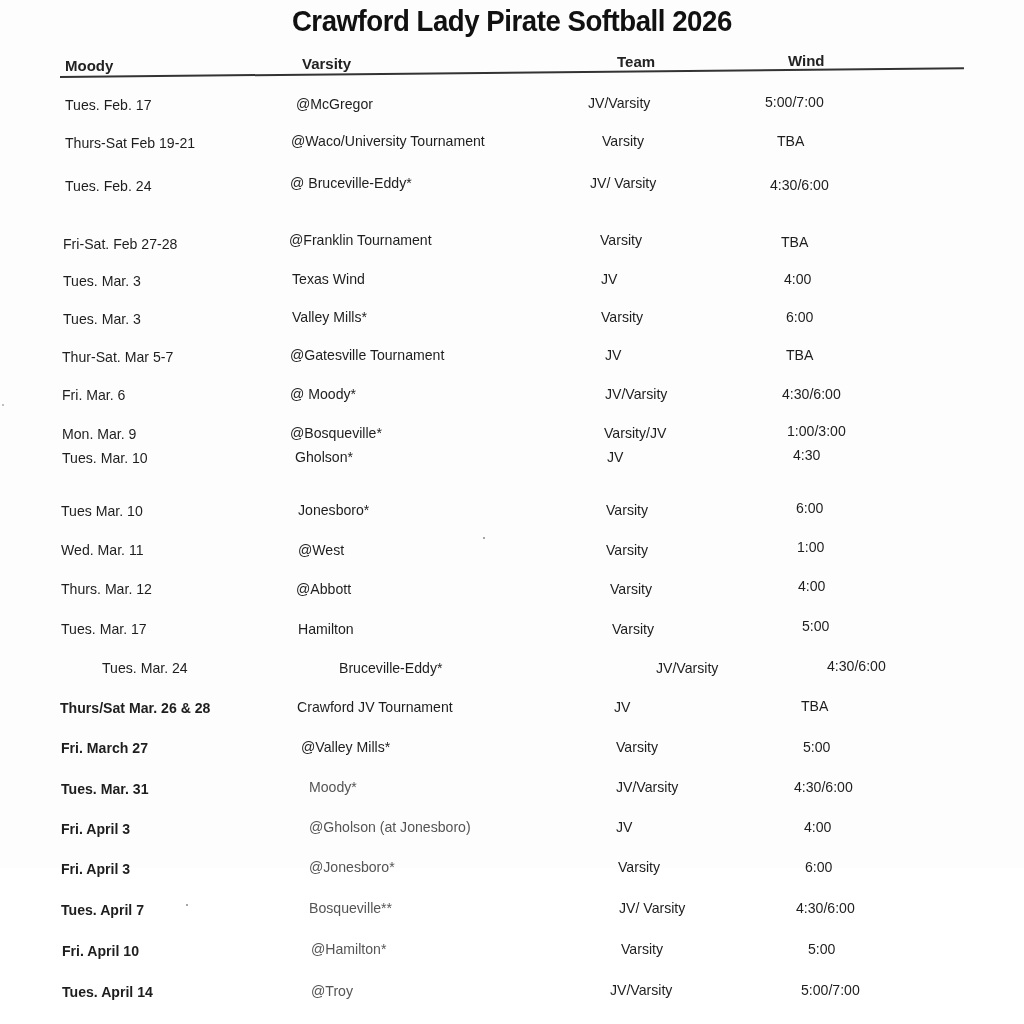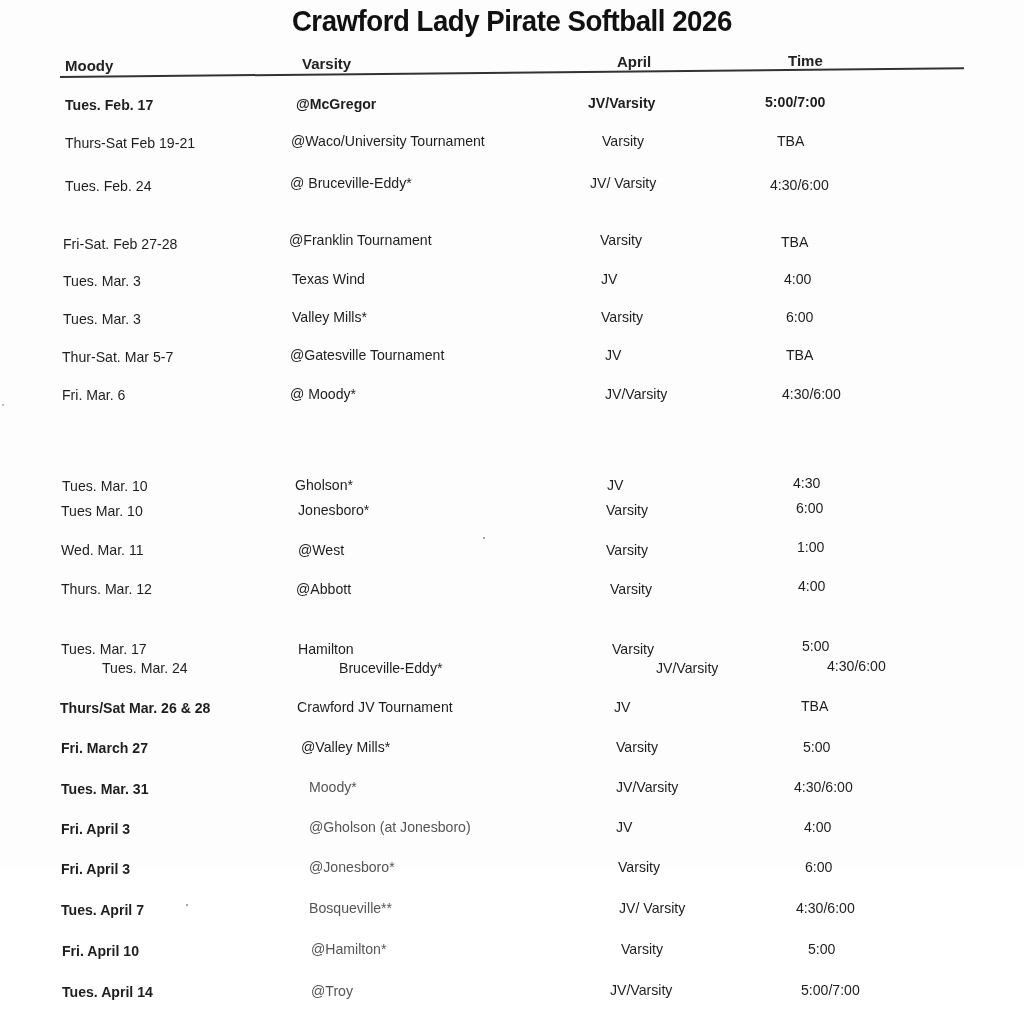--- a/index.html
+++ b/index.html
@@ -76,26 +76,26 @@
   </style>
 </head>
 <body>
 
 <div class="page">
 
   <div class="title">Crawford Lady Pirate Softball 2026</div>
 
   <div class="hdr" style="left:65px; top:57px;">Moody</div>
   <div class="hdr" style="left:302px; top:55px;">Varsity</div>
-  <div class="hdr" style="left:617px; top:53px;">April</div>
-  <div class="hdr" style="left:788px; top:52px;">Time</div>
+  <div class="hdr" style="left:617px; top:53px;">Team</div>
+  <div class="hdr" style="left:788px; top:52px;">Wind</div>
 
   <div class="rule"></div>
 
-  <div class="row" style="top:95px;font-weight:bold;">
+  <div class="row" style="top:95px;">
     <span class="cell c-date" style="left:65px; top:1px;">Tues. Feb. 17</span>
     <span class="cell c-opp" style="left:296px;">@McGregor</span>
     <span class="cell c-team" style="left:588px; top:-1px;">JV/Varsity</span>
     <span class="cell c-time" style="left:765px; top:-2px;">5:00/7:00</span>
   </div>
 
   <div class="row" style="top:132px;">
     <span class="cell c-date" style="left:65px; top:2px;">Thurs-Sat Feb 19-21</span>
     <span class="cell c-opp" style="left:291px;">@Waco/University Tournament</span>
     <span class="cell c-team" style="left:602px;">Varsity</span>
@@ -137,22 +137,28 @@
     <span class="cell c-time" style="left:786px;">TBA</span>
   </div>
 
   <div class="row" style="top:385px;">
     <span class="cell c-date" style="left:62px; top:1px;">Fri. Mar. 6</span>
     <span class="cell c-opp" style="left:290px;">@ Moody*</span>
     <span class="cell c-team" style="left:605px;">JV/Varsity</span>
     <span class="cell c-time" style="left:782px;">4:30/6:00</span>
   </div>
 
-
-  <div class="row" style="top:476px;">
+  <div class="row" style="top:424px;">
+    <span class="cell c-date" style="left:62px; top:1px;">Mon. Mar. 9</span>
+    <span class="cell c-opp" style="left:290px;">@Bosqueville*</span>
+    <span class="cell c-team" style="left:604px;">Varsity/JV</span>
+    <span class="cell c-time" style="left:787px; top:-2px;">1:00/3:00</span>
+  </div>
+
+  <div class="row" style="top:448px;">
     <span class="cell c-date" style="left:62px; top:1px;">Tues. Mar. 10</span>
     <span class="cell c-opp" style="left:295px;">Gholson*</span>
     <span class="cell c-team" style="left:607px;">JV</span>
     <span class="cell c-time" style="left:793px; top:-2px;">4:30</span>
   </div>
 
   <div class="row" style="top:501px;">
     <span class="cell c-date" style="left:61px; top:1px;">Tues Mar. 10</span>
     <span class="cell c-opp" style="left:298px;">Jonesboro*</span>
     <span class="cell c-team" style="left:606px;">Varsity</span>
@@ -166,21 +172,21 @@
     <span class="cell c-time" style="left:797px; top:-3px;">1:00</span>
   </div>
 
   <div class="row" style="top:580px;">
     <span class="cell c-date" style="left:61px; top:0px;">Thurs. Mar. 12</span>
     <span class="cell c-opp" style="left:296px;">@Abbott</span>
     <span class="cell c-team" style="left:610px;">Varsity</span>
     <span class="cell c-time" style="left:798px; top:-3px;">4:00</span>
   </div>
 
-  <div class="row" style="top:640px;">
+  <div class="row" style="top:620px;">
     <span class="cell c-date" style="left:61px; top:0px;">Tues. Mar. 17</span>
     <span class="cell c-opp" style="left:298px;">Hamilton</span>
     <span class="cell c-team" style="left:612px;">Varsity</span>
     <span class="cell c-time" style="left:802px; top:-3px;">5:00</span>
   </div>
 
   <div class="row" style="top:659px;margin-left:41px;">
     <span class="cell c-date" style="left:61px; top:0px;">Tues. Mar. 24</span>
     <span class="cell c-opp" style="left:298px;">Bruceville-Eddy*</span>
     <span class="cell c-team" style="left:615px;">JV/Varsity</span>

